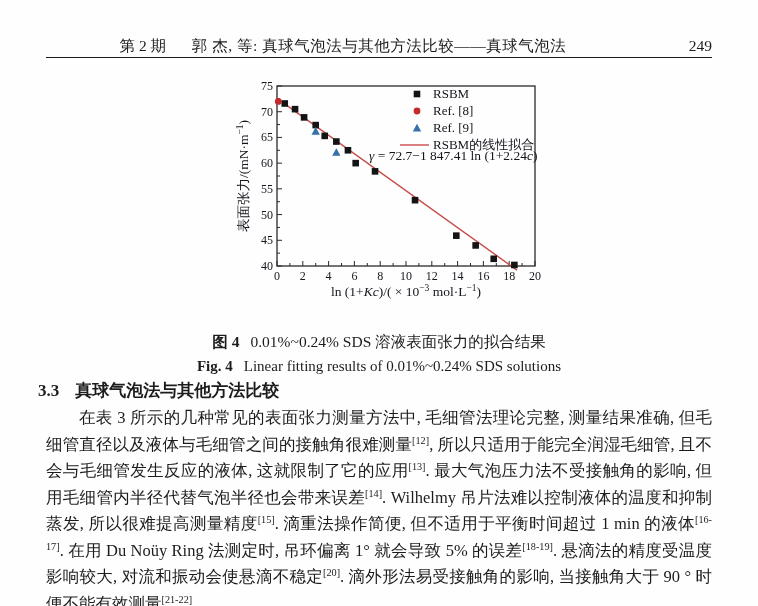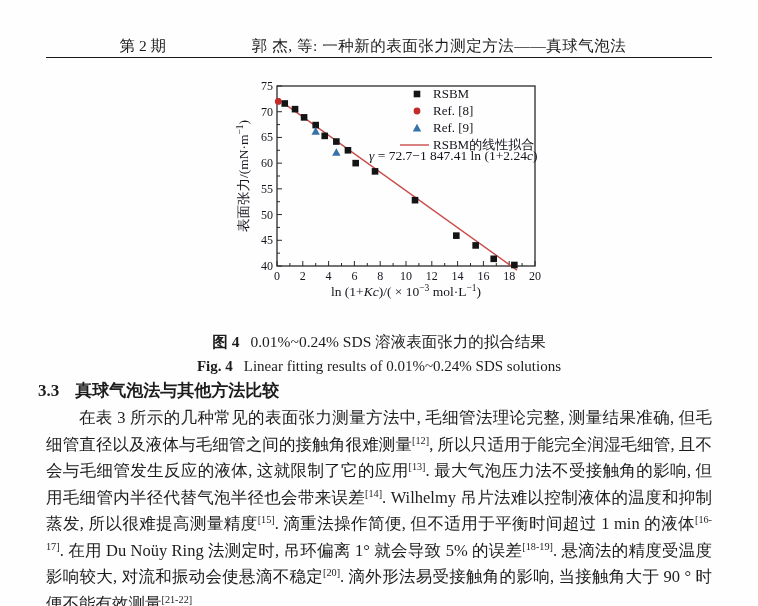--- a/index.html
+++ b/index.html
@@ -37,21 +37,22 @@
   }
   .body-par sup { font-size:0.62em; line-height:0; }
 </style>
 </head>
 <body>
 
 <div class="page">
 
   <div class="header">
     <span class="issue">第 2 期</span>
-    <span class="rtitle">郭  杰, 等: 一种新的表面张力测定方法——真球气泡法</span>
+    <span class="rtitle">郭  杰, 等: 真球气泡法与其他方法比较——真球气泡法</span>
+    <span class="pagenum">249</span>
   </div>
   <div class="header-rule"></div>
 
   <figure class="fig">
     <svg id="chart" width="320" height="232" viewBox="0 0 320 232">
         <rect x="41" y="8" width="258" height="180" fill="none" stroke="#2a2a2a" stroke-width="1.3"></rect>
         <line x1="41" y1="188" x2="41" y2="183" stroke="#2a2a2a" stroke-width="1"></line>
         <text x="41" y="202" text-anchor="middle" font-size="12" fill="#15151d" font-family="&quot;Liberation Serif&quot;,&quot;DejaVu Serif&quot;,serif">0</text>
         <line x1="53.9" y1="188" x2="53.9" y2="185" stroke="#2a2a2a" stroke-width="1"></line>
         <line x1="66.8" y1="188" x2="66.8" y2="183" stroke="#2a2a2a" stroke-width="1"></line>

